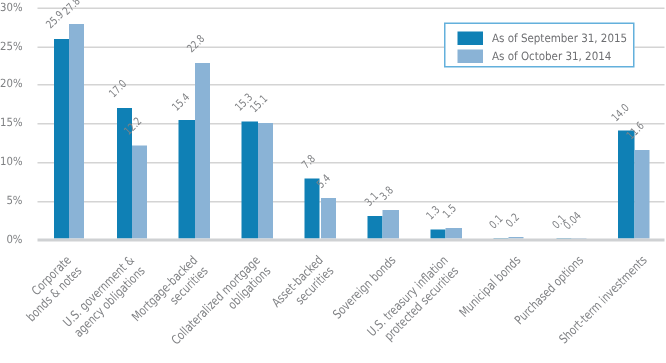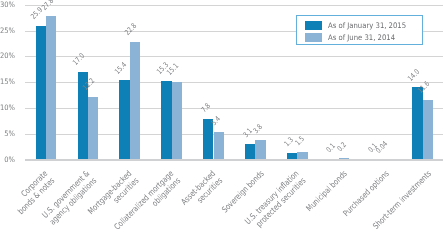--- a/index.html
+++ b/index.html
@@ -150,20 +150,20 @@
     <div class="vwrap" style="left: 425.873px; top: 80.0925px;">
       <div class="vlabel">11.6</div>
     </div>
     <div class="catwrap" style="left: 426.75px; top: 169px;">
       <div class="catlabel">Short-term investments</div>
     </div>
     <div class="baseline" style="top: 158.95px;"></div>
     <div id="legend" style="left: 295.5px; top: 15px; width: 127px; height: 29.5px;">
       <div class="lgrow" style="left: 0px; top: 5px; width: 126px; height: 12px;">
         <div class="lgsw" style="background: rgb(15, 128, 181); left: 8.3px; top: 0.4px;"></div>
-        <div class="lgtxt" style="left: 31.5px; top: -0.5px;">As of January 31, 2015</div>
+        <div class="lgtxt" style="left: 31.5px; top: -0.5px;">As of September 31, 2015</div>
       </div>
       <div class="lgrow" style="left: 0px; top: 17px; width: 126px; height: 12px;">
         <div class="lgsw" style="background: rgb(138, 179, 214); left: 8.3px; top: 0.4px;"></div>
-        <div class="lgtxt" style="left: 31.5px; top: -0.5px;">As of June 31, 2014</div>
+        <div class="lgtxt" style="left: 31.5px; top: -0.5px;">As of October 31, 2014</div>
       </div>
     </div>
   </div>
 
 </body></html>

